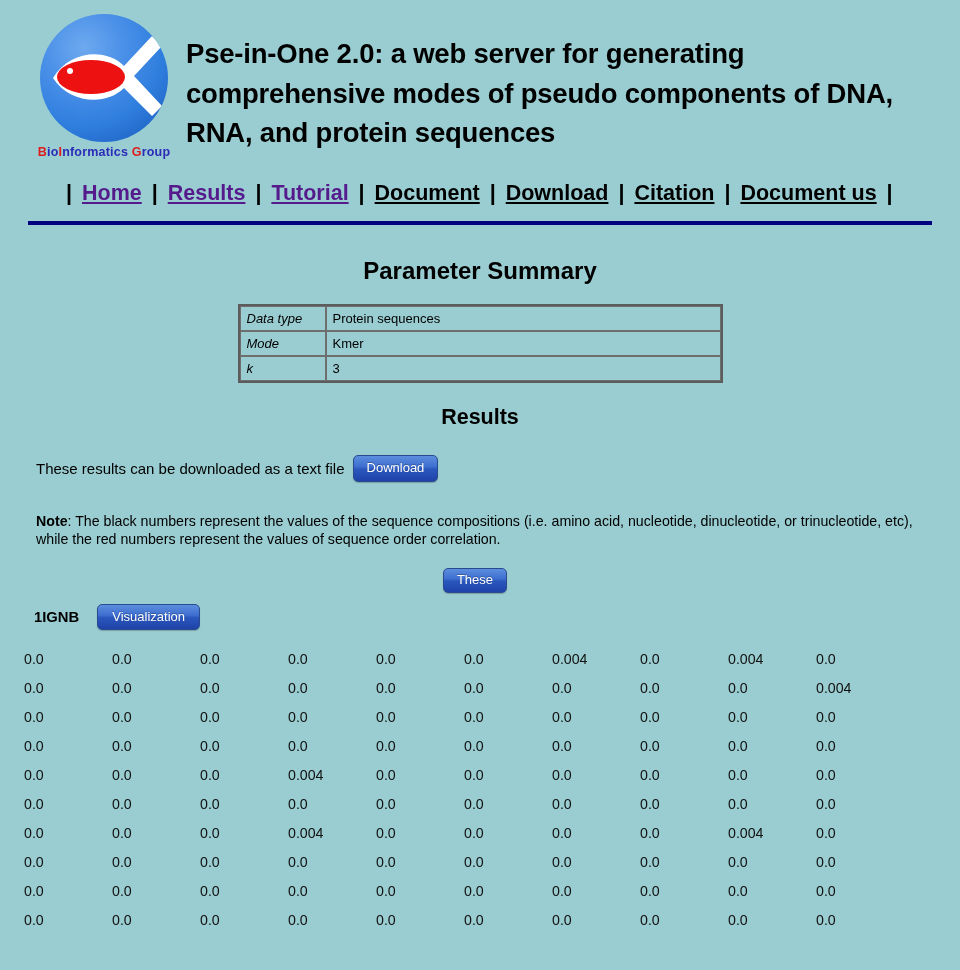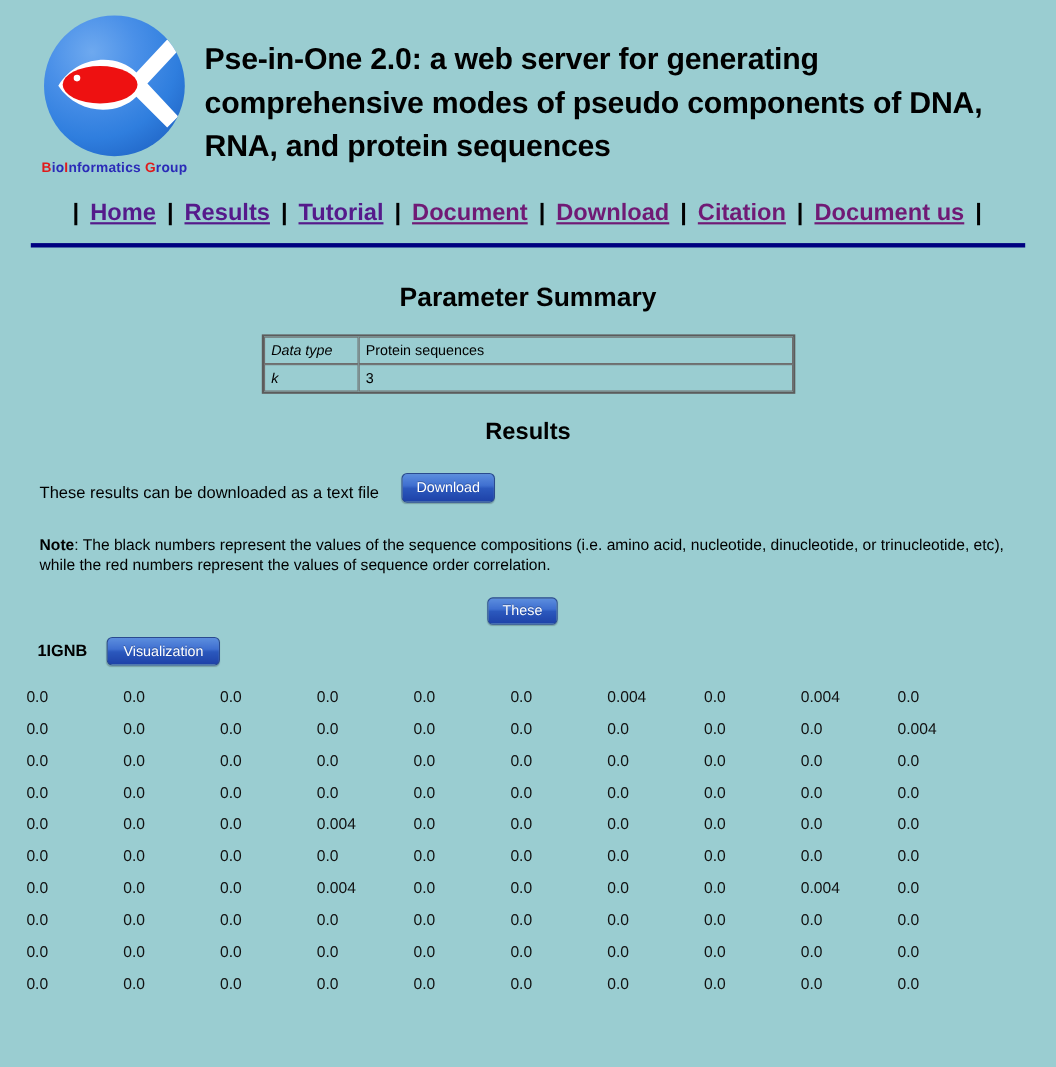--- a/index.html
+++ b/index.html
@@ -70,21 +70,21 @@
     font-size: 21.5px;
     font-weight: bold;
     white-space: nowrap;
   }
   .nav .sep { color: #000; margin: 0 4px; font-weight: bold; }
   .nav a {
     text-decoration: underline;
     cursor: pointer;
   }
   .nav a.visited { color: #551a8b; }
-  .nav a.unvisited { color: #701a75; }
+  .nav a.unvisited { color: #000000; }
 
   .rule {
     height: 4px;
     background: #000080;
     margin: 15px 28px 0 28px;
   }
 
   
   .h-center {
     text-align: center;
@@ -118,22 +118,21 @@
     font-style: italic;
     width: 72px;
     white-space: nowrap;
   }
 
   
   .dl-row {
     margin: 25px 0 0 36px;
     font-size: 15px;
     display: flex;
-    align-items: flex-end;
-    gap: 12px;
+    align-items: center;
   }
   .dl-row .txt { margin-right: 8px; }
 
   .btn {
     display: inline-block;
     border: 1px solid #2a4a8f;
     border-radius: 5px;
     background: linear-gradient(to bottom, #5c8ede 0%, #3f6fd0 42%, #2b58bd 52%, #1e42a8 100%);
     color: #ffffff;
     font-size: 13px;
@@ -236,20 +235,24 @@
 <h2 class="h-center param-heading">Parameter Summary</h2>
 
 <div class="param-wrap">
   <table class="param">
     <tbody>
       <tr>
         <td class="key">Data type</td>
         <td>Protein sequences</td>
       </tr>
       <tr>
+        <td class="key">Mode</td>
+        <td>Kmer</td>
+      </tr>
+      <tr>
         <td class="key">k</td>
         <td>3</td>
       </tr>
     </tbody>
   </table>
 </div>
 
 <h2 class="h-center results-heading">Results</h2>
 
 <div class="dl-row">

